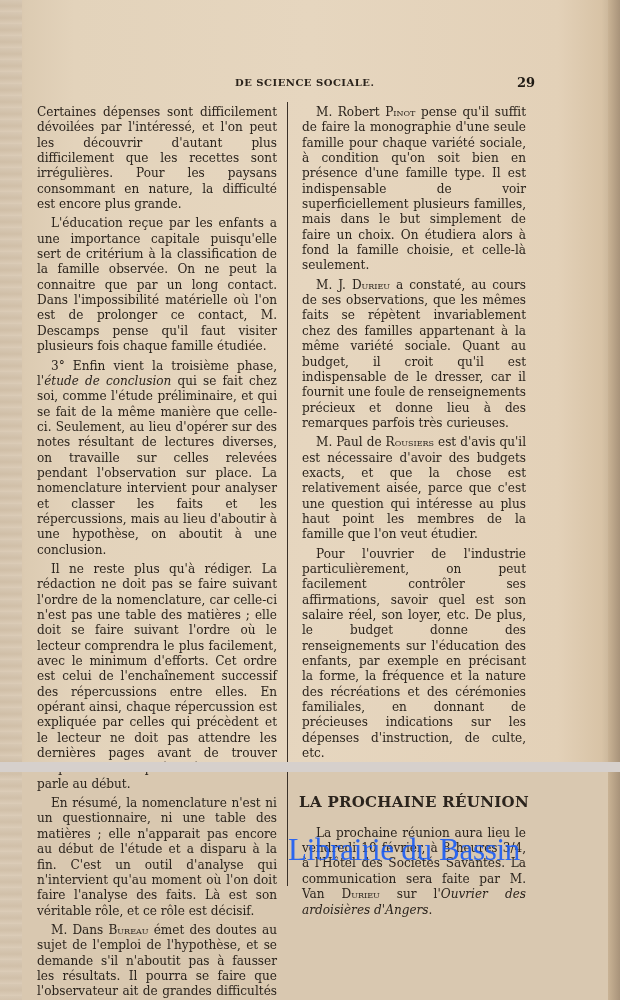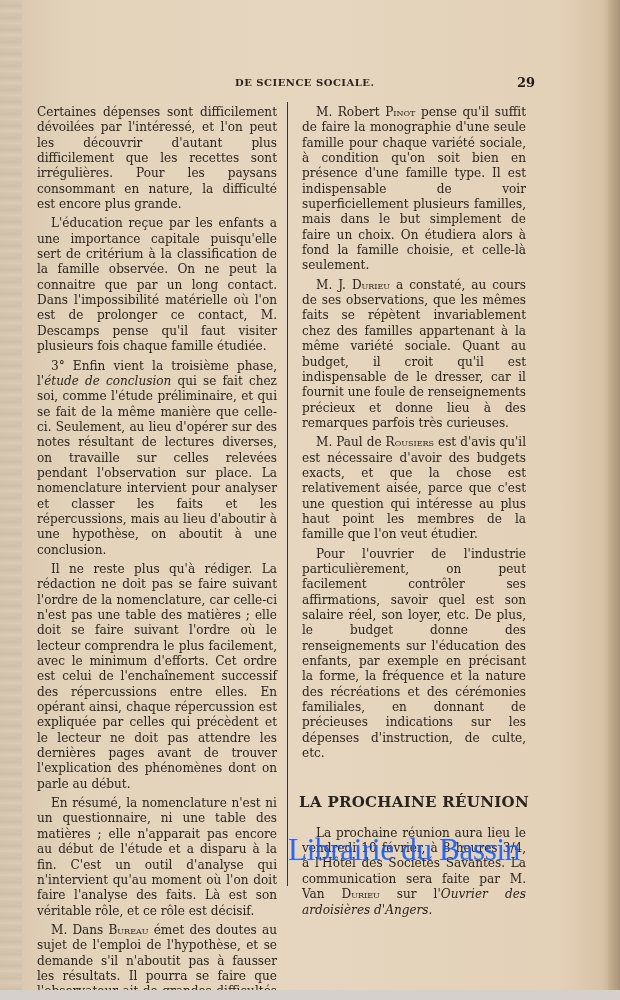--- a/index.html
+++ b/index.html
@@ -1,17 +1,17 @@
 <!DOCTYPE html>
 <html><head>
 <meta charset="utf-8">
 <style>
   html, body { margin:0; padding:0; }
   body { width:620px; height:1000px; position:relative; overflow:hidden; background:#d9c8b0; font-family:"DejaVu Serif", serif; }
-  .page { position:absolute; left:0; top:0; width:620px; height:1000px;
+  .page { position:absolute; left:0; top:0; width:620px; height:772px;
     background: linear-gradient(90deg, #cdb89c 0%, #dccbb2 4%, #e3d3bb 12%, #e6d6bf 50%, #e3d1b8 90%, #d8c3a6 97%, #b9a68c 100%); }
   .left-edge { position:absolute; left:0; top:0; width:22px; height:1000px;
     background: repeating-linear-gradient(180deg, #d7c8b4 0px, #d0bfa8 6px, #dccdb9 12px); opacity:0.9; }
   .right-edge { position:absolute; right:0; top:0; width:12px; height:1000px; background:linear-gradient(90deg,#c9b395,#a8937a); }
   .bottom-strip { position:absolute; left:0; bottom:0; width:620px; height:10px; background:#d6d0cc; }
   .header { position:absolute; top:77px; left:0; width:620px; height:16px; }
   .running-title { position:absolute; left:235px; top:0; font-size:10px; letter-spacing:0.5px; color:#2a231c; font-weight:bold; }
   .page-number { position:absolute; left:517px; top:-2px; font-size:13px; color:#1e1913; font-weight:bold; }
   .col { position:absolute; top:101px; width:248px; font-size:12.1px; line-height:15.35px; color:#2b241d; text-align:justify; }
   .col-left { left:33px; }

